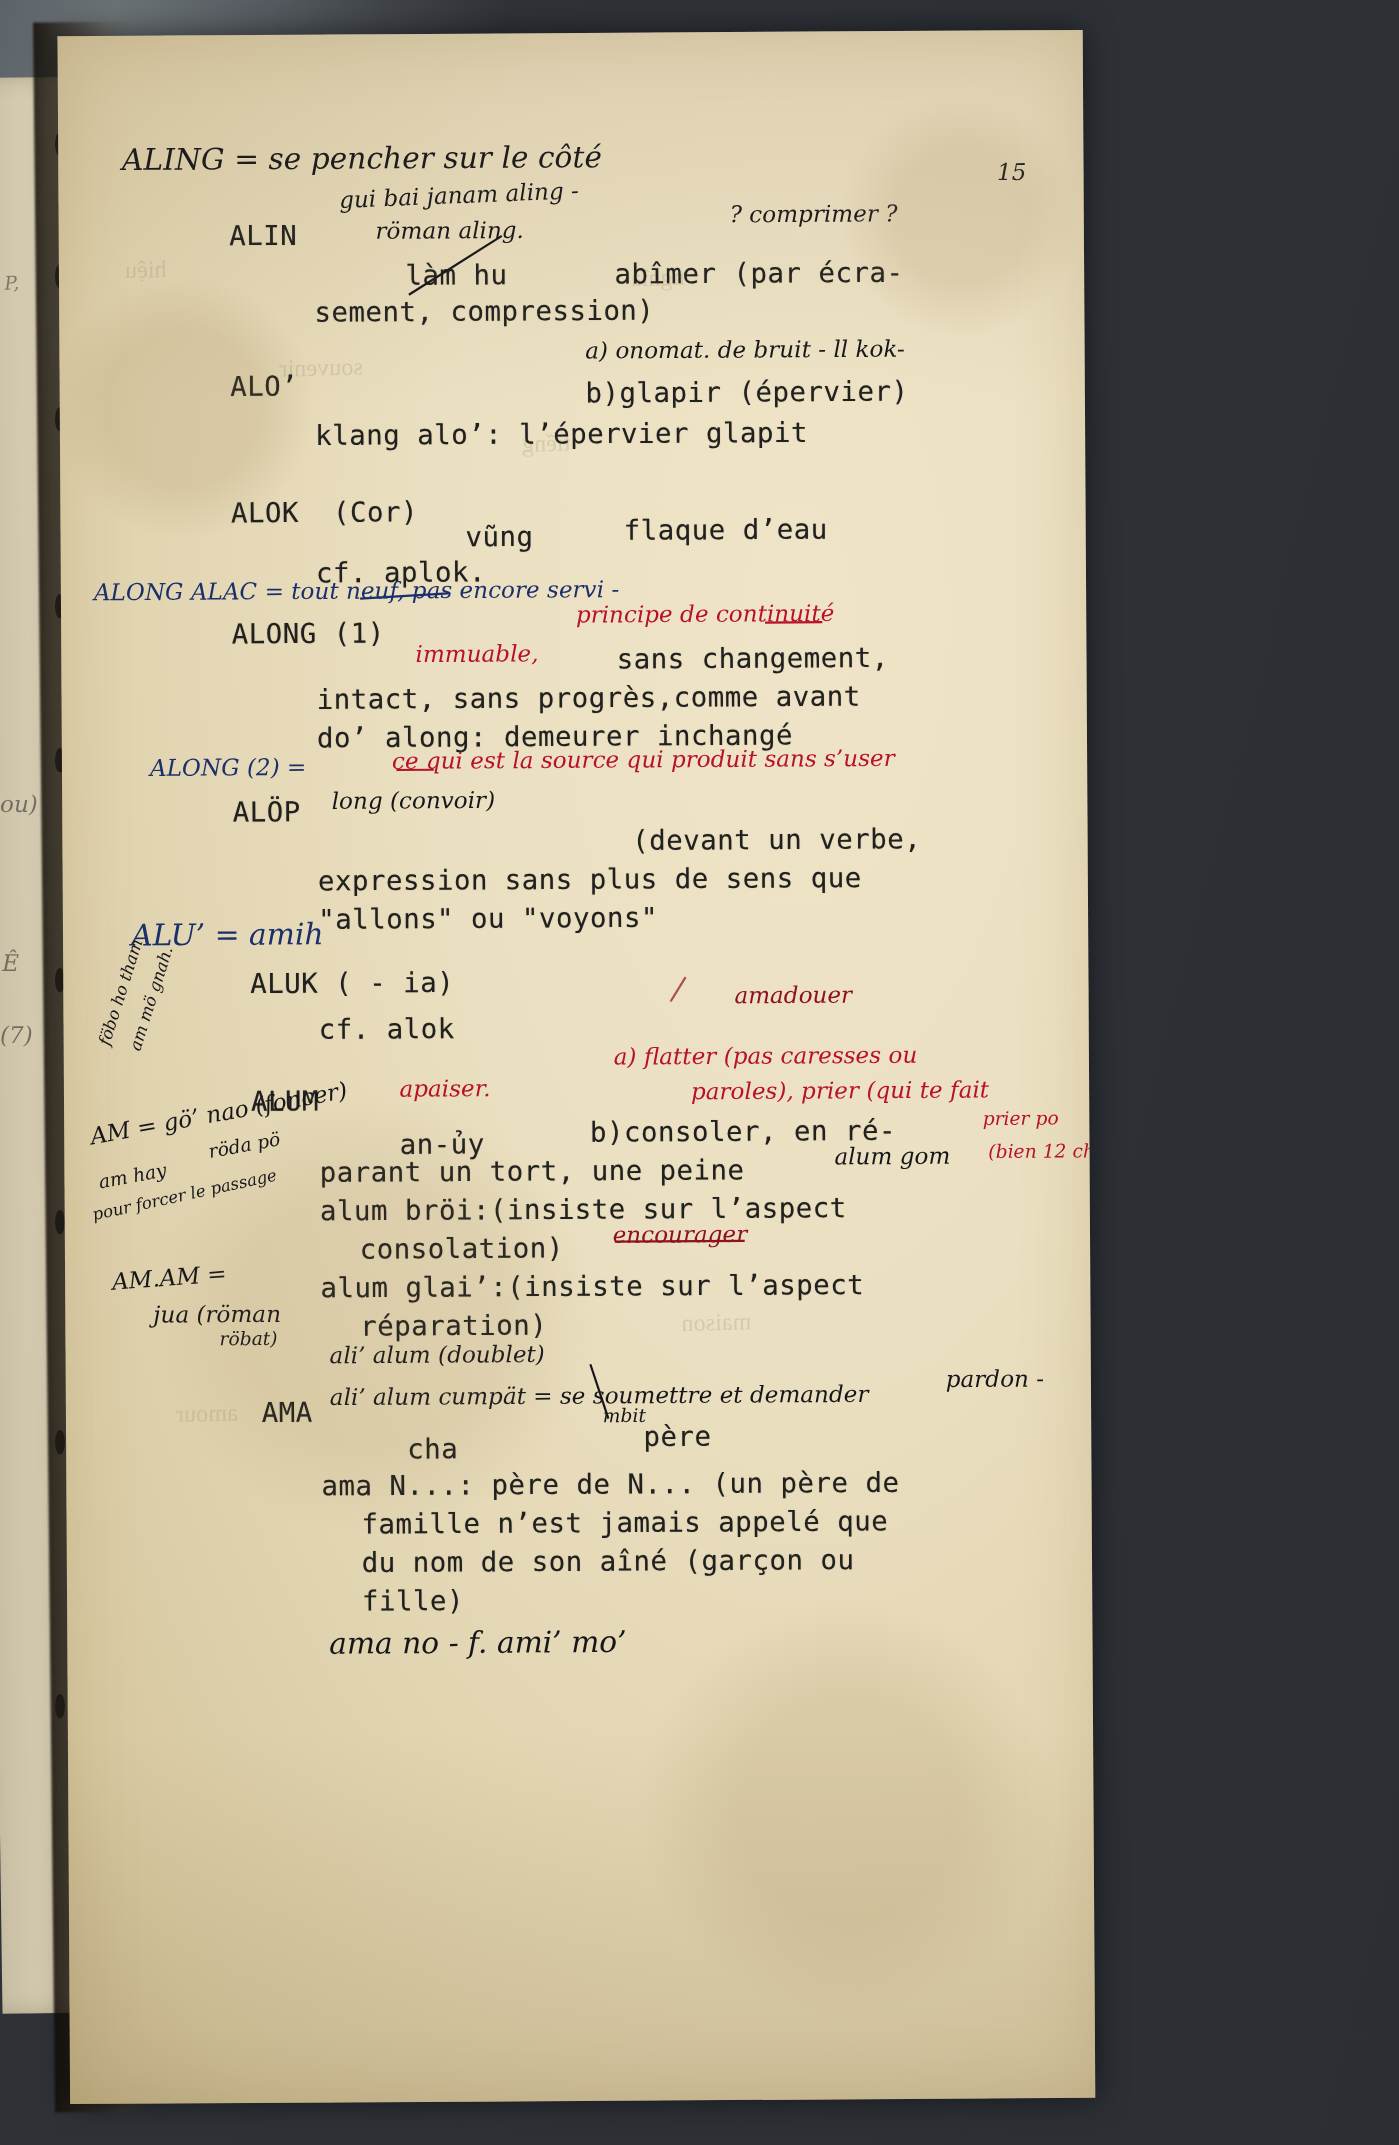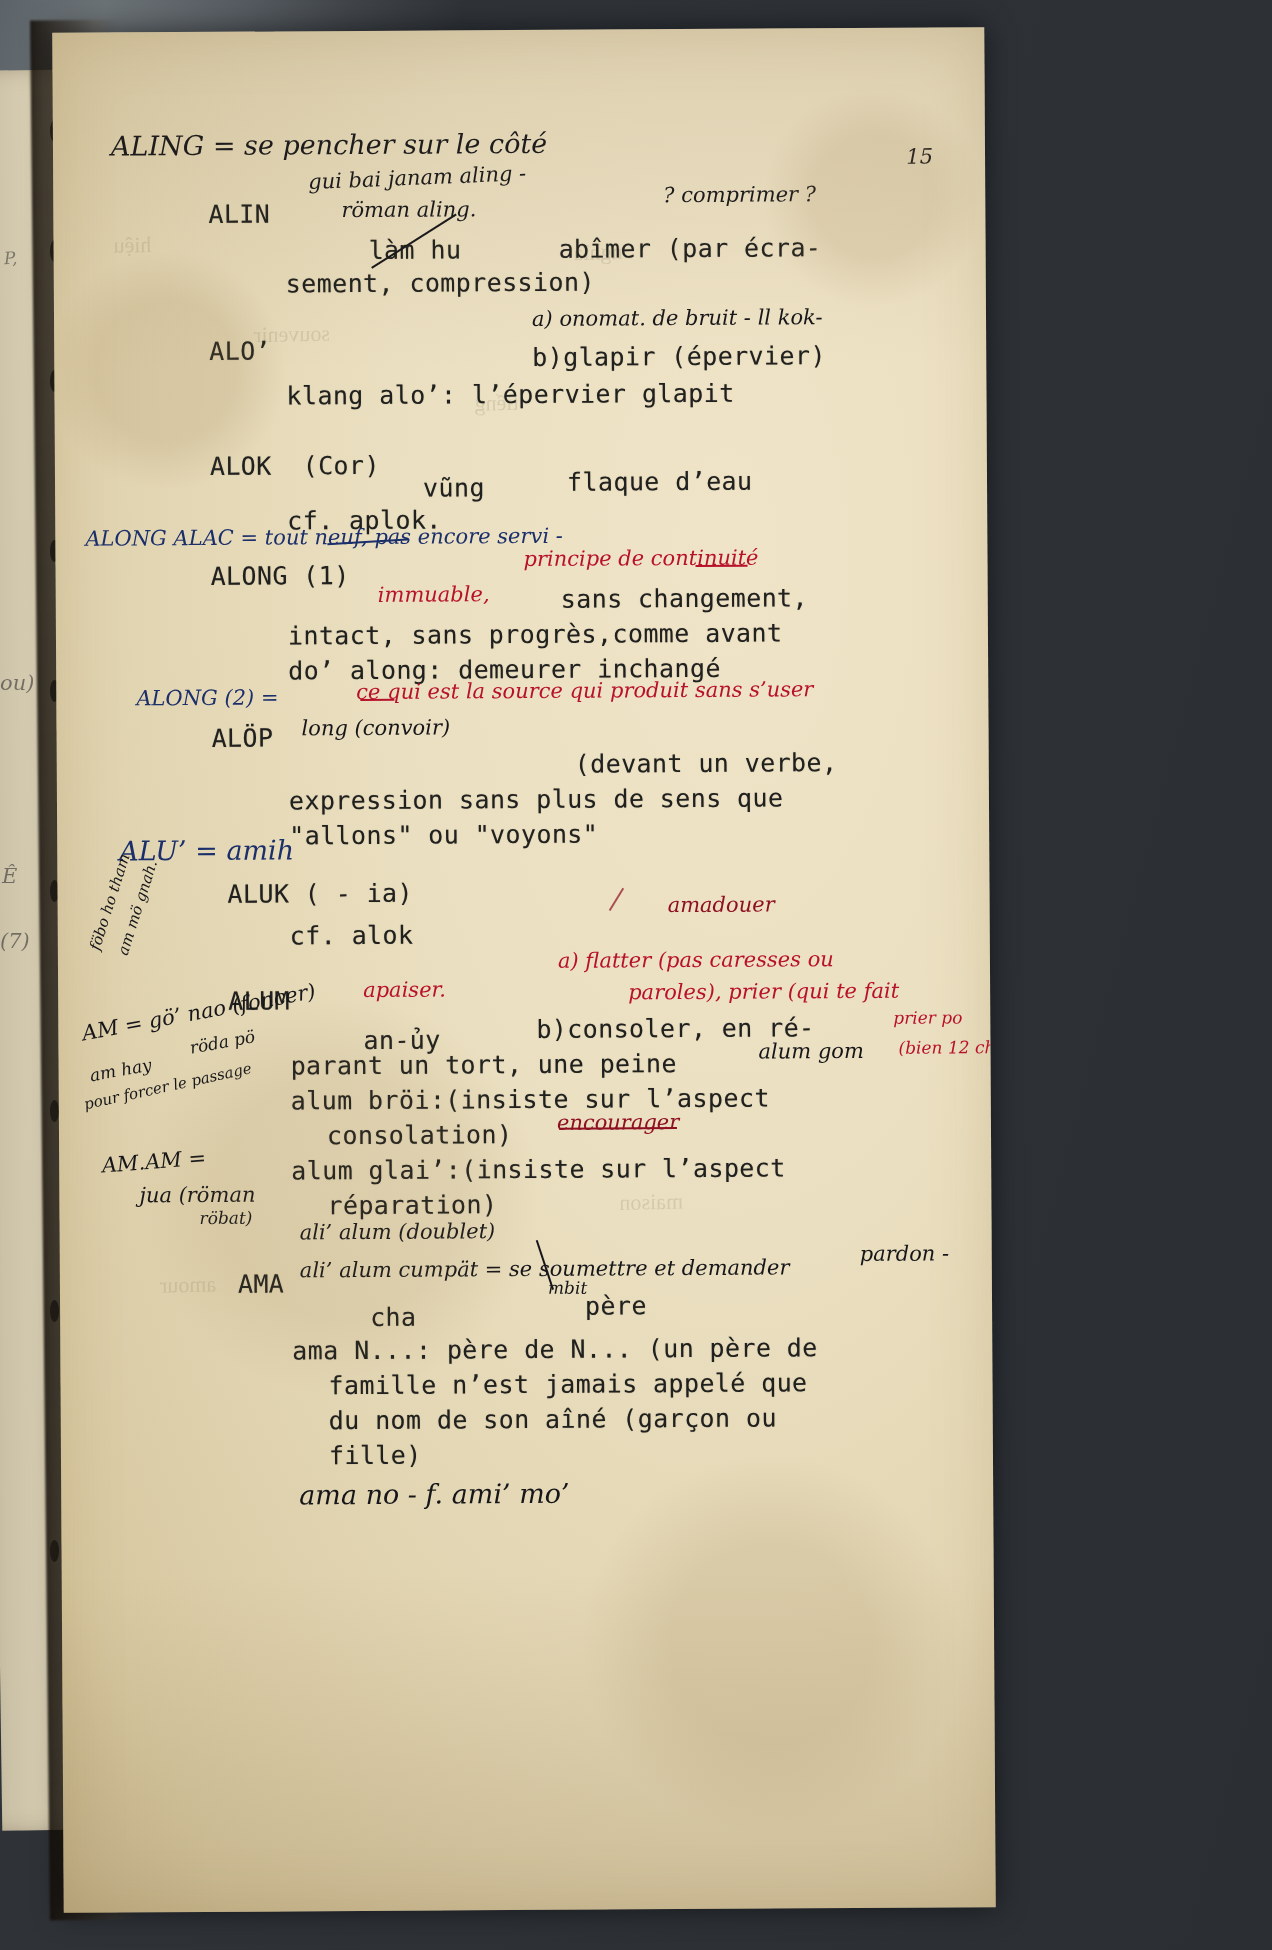--- a/index.html
+++ b/index.html
@@ -107,21 +107,21 @@
       <i style="top:250px"></i>
     <i style="top:420px"></i>
       <i style="top:560px"></i>
       <i style="top:760px"></i>
     <i style="top:980px"></i>
       <i style="top:1180px"></i>
       <i style="top:1420px"></i>
   </div>
 
   <div class="hand ink-black small" style="left:4px;top:250px;opacity:.45;transform:rotate(-3deg)">P,</div>
-  <div class="hand ink-black med" style="left:0px;top:672px;opacity:.5">ou)</div>
+  <div class="hand ink-black med" style="left:0px;top:720px;opacity:.5">ou)</div>
   <div class="hand ink-black med" style="left:2px;top:865px;opacity:.5">Ê</div>
   <div class="hand ink-black med" style="left:0px;top:930px;opacity:.5">(7)</div>
   <div class="hand ink-black med" style="left:2px;top:1005px;opacity:.5"></div>
 
   <div class="page-sheet">
 
     <div class="ghost" style="left:60px;top:200px">hiệu</div>
     <div class="ghost" style="left:200px;top:290px">souvenir</div>
     <div class="ghost" style="left:420px;top:360px">tiếng</div>
     <div class="ghost" style="left:520px;top:210px">nghĩa</div>

